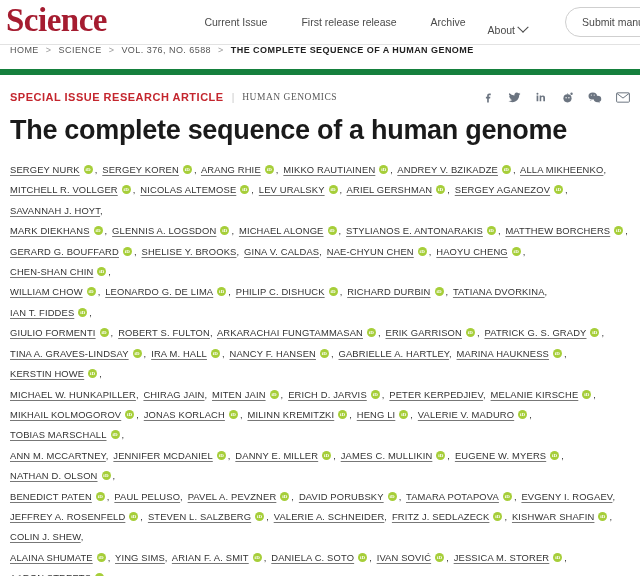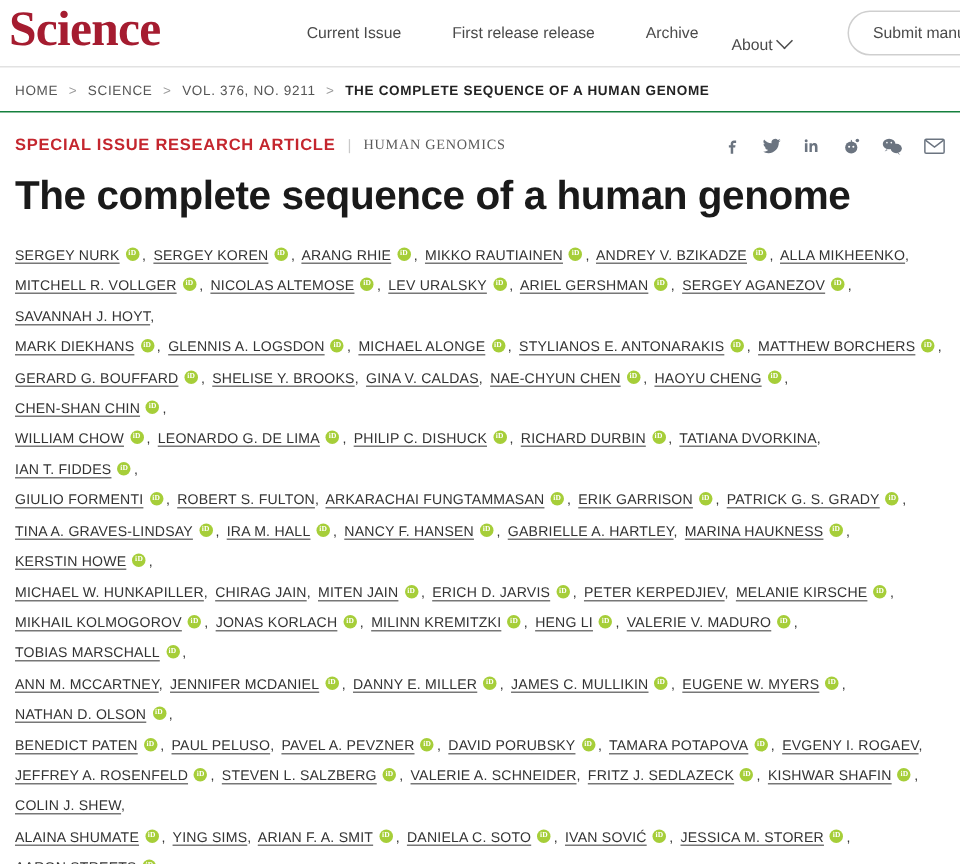--- a/index.html
+++ b/index.html
@@ -32,22 +32,22 @@
     transform:rotate(45deg) translate(-2px,-2px);
   }
   .submit-btn{
     border:1px solid #cfcfcf;border-radius:20px;
     padding:8px 16px;font-size:10.5px;color:#4a4a4a;background:#fff;
     white-space:nowrap;margin-left:16px;margin-right:-46px;
   }
 
   
   .crumbbar{
-    height:30px;display:flex;align-items:center;
-    border-bottom:1px solid #15803d;box-sizing:border-box;
+    height:30px;display:flex;align-items:flex-start;
+    border-bottom:6px solid #15803d;box-sizing:border-box;
     padding-left:10px;
   }
   .crumbs{display:flex;align-items:center;font-size:9px;letter-spacing:.45px;color:#555;}
   .crumbs .c{color:#555;text-decoration:none;}
   .crumbs .c.current{color:#222;font-weight:600;}
   .crumbs .sep{margin:0 7px;color:#999;font-size:9px;}
 
   
   .article{padding:0 10px;box-sizing:border-box;}
   .kicker-row{
@@ -110,21 +110,21 @@
     <span class="submit-btn">Submit manuscript</span>
   </div>
 </div>
 
 <div class="crumbbar">
   <nav class="crumbs">
     <a class="c">HOME</a>
     <span class="sep">&gt;</span>
     <a class="c">SCIENCE</a>
     <span class="sep">&gt;</span>
-    <a class="c">VOL. 376, NO. 9211</a>
+    <a class="c">VOL. 376, NO. 6588</a>
     <span class="sep">&gt;</span>
     <span class="c current">THE COMPLETE SEQUENCE OF A HUMAN GENOME</span>
   </nav>
 </div>
 
 <div class="article">
 
   <div class="kicker-row">
     <span class="kicker">SPECIAL ISSUE RESEARCH ARTICLE</span>
     <span class="kicker-div">|</span>

